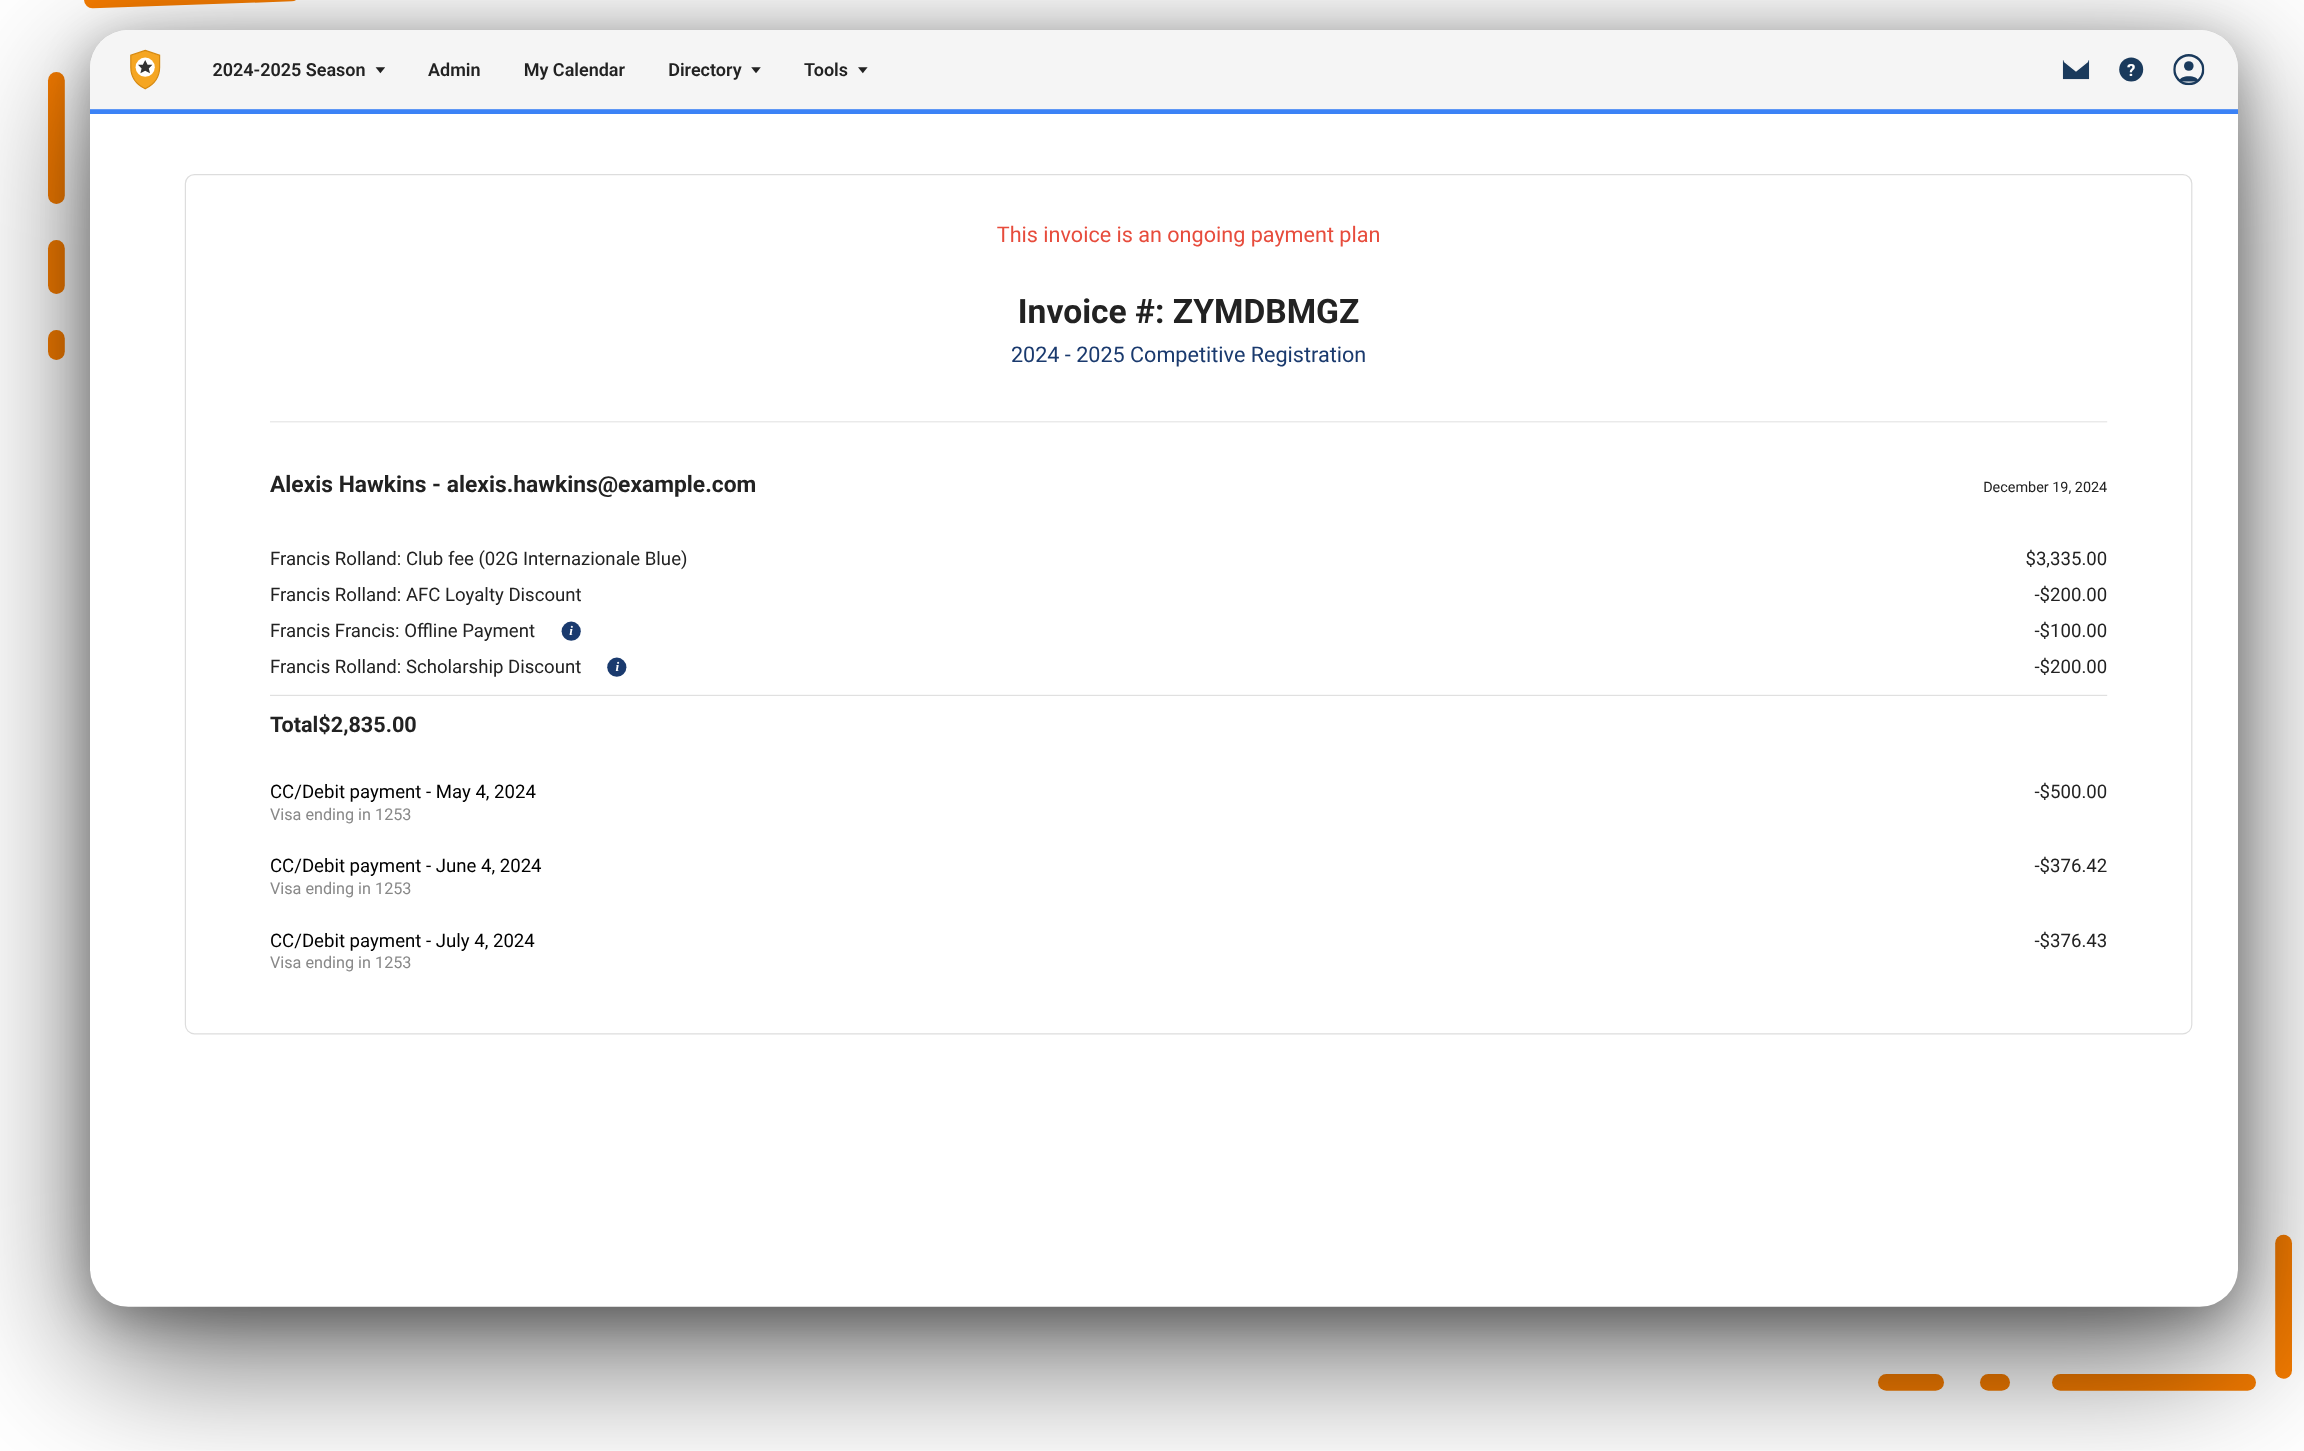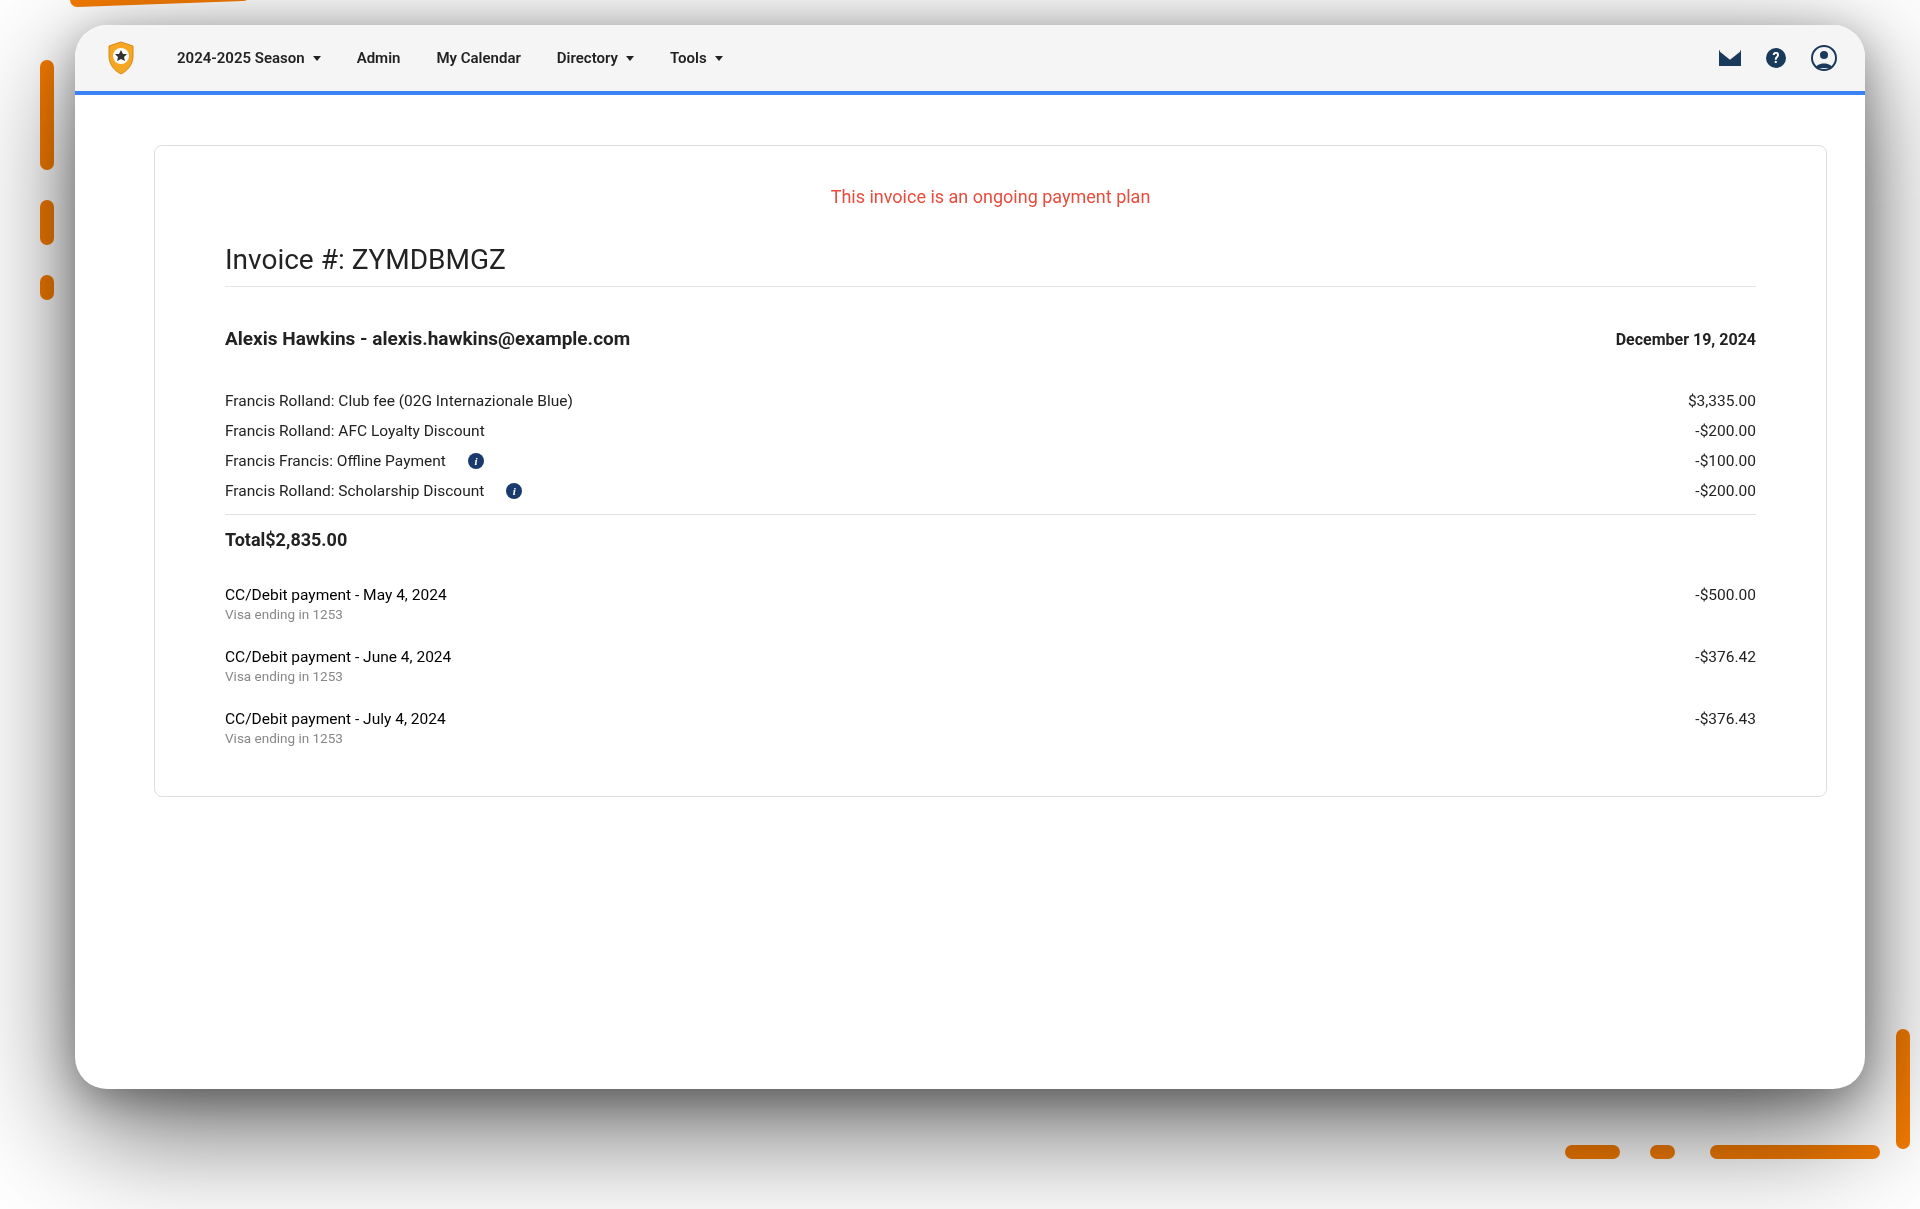--- a/index.html
+++ b/index.html
@@ -187,23 +187,23 @@
       background: #fff;
       margin-left: 41px;
     }
     .banner {
       text-align: center;
       color: #e74c3c;
       font-size: 18px;
       margin-bottom: 36px;
     }
     .invoice-title {
-      text-align: left;
+      text-align: center;
       font-size: 28px;
-      font-weight: 400;
+      font-weight: 700;
       color: #222;
       margin-bottom: 10px;
     }
     .invoice-subtitle {
       text-align: center;
       font-size: 18px;
       color: #1a3a6e;
       margin-bottom: 44px;
     }
     .hr {
@@ -216,23 +216,22 @@
       justify-content: space-between;
       align-items: baseline;
       margin-bottom: 36px;
     }
     .customer-name {
       font-size: 19px;
       font-weight: 700;
       color: #222;
     }
     .invoice-date {
-      font-size: 16px;
-      color: #222;
-      font-weight: bold;
+      font-size: 12px;
+      color: #222;
     }
     .line-items {
       display: flex;
       flex-direction: column;
     }
     .line-item {
       display: flex;
       justify-content: space-between;
       align-items: center;
       padding: 6px 0;
@@ -355,20 +354,21 @@
             <path d="M5 23 C5 17 21 17 21 23" fill="#1a3a5c"></path>
           </svg>
       </div>
     </div>
   </div>
 
   <div class="content-wrap">
     <div class="invoice-card">
       <div class="banner">This invoice is an ongoing payment plan</div>
       <div class="invoice-title">Invoice #: ZYMDBMGZ</div>
+      <div class="invoice-subtitle">2024 - 2025 Competitive Registration</div>
       <hr class="hr">
 
       <div class="customer-row">
         <div class="customer-name">Alexis Hawkins - alexis.hawkins@example.com</div>
         <div class="invoice-date">December 19, 2024</div>
       </div>
 
       <div class="line-items">
         <div class="line-item">
           <div class="label">

